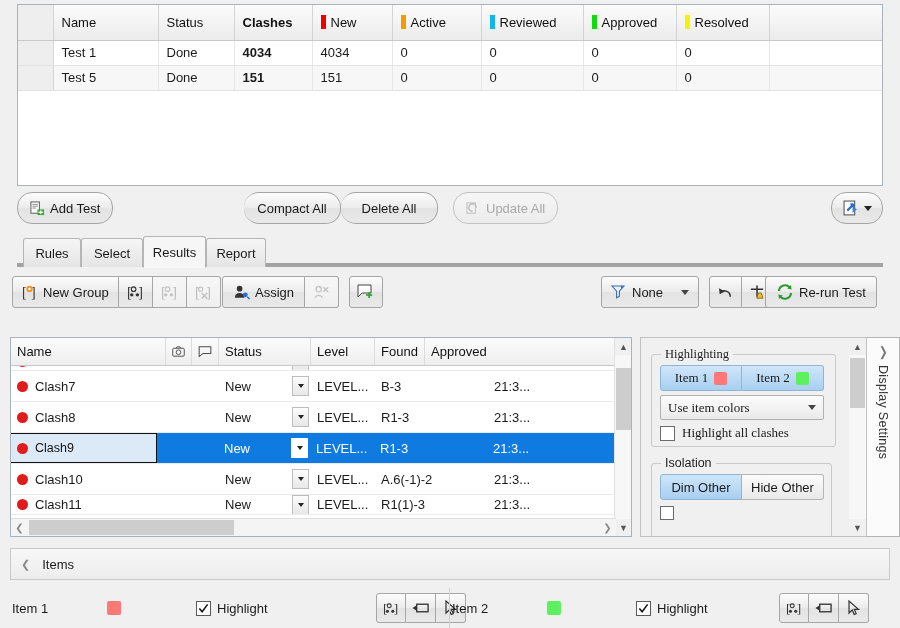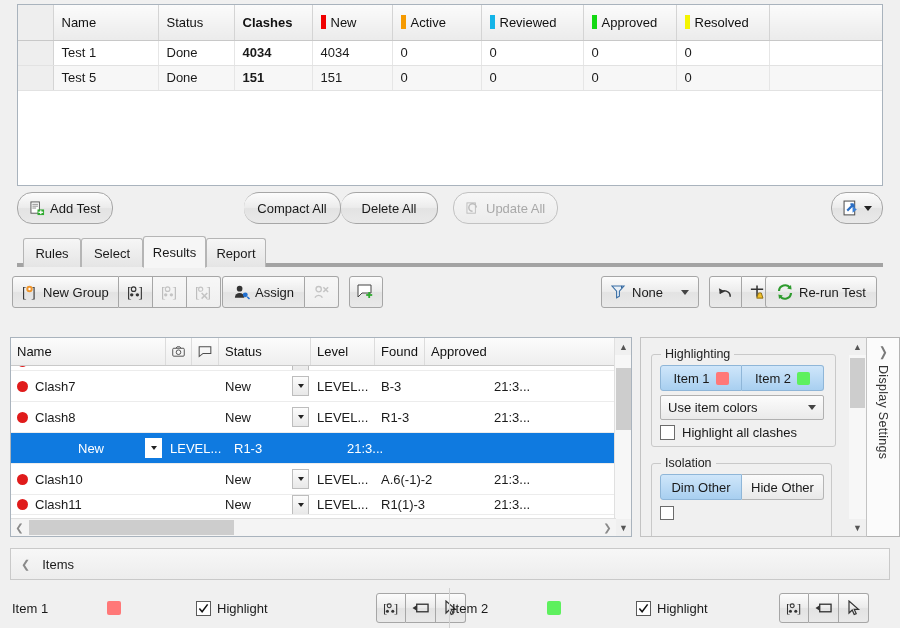--- a/index.html
+++ b/index.html
@@ -537,20 +537,24 @@
       <div class="gc" style="width:113px">
           <span>R1-3</span>
         </div>
       <div class="gc" style="width:50px">
           <span>21:3...</span>
         </div>
       <div class="gc" style="width:75px"></div>
     </div>
 
     <div class="grow sel">
+      <div class="namecell-sel" style="width:147px">
+          <span class="dot"></span>
+          <span>Clash9</span>
+        </div>
       <div class="gc" style="width:61px"></div>
       <div class="gc" style="width:71px">
           <span>New</span>
         </div>
       <div class="gc" style="width:21px;justify-content:center">
           <span class="statusdrop on">
             <span class="caret-down" style="border-top-color:#222;border-left-width:3.5px;border-right-width:3.5px;border-top-width:4.5px"></span>
           </span>
         </div>
       <div class="gc" style="width:64px">
@@ -624,21 +628,21 @@
     <div class="sb-arrow" style="position:absolute;bottom:0">▼</div>
   </div>
   <div id="grid-hscroll">
     <div style="position:absolute;left:0;top:0;width:17px;height:17px;display:flex;align-items:center;justify-content:center;color:#8a8a8a;font-size:10px">❮</div>
     <div id="grid-hthumb"></div>
     <div style="position:absolute;right:0;top:0;width:17px;height:17px;display:flex;align-items:center;justify-content:center;color:#8a8a8a;font-size:10px">❯</div>
   </div>
 </div>
 
 <div id="display-panel">
-  <div class="groupbox" style="left:10px; top:16px; width:185px; height:93px;">
+  <div class="groupbox" style="left:10px; top:16px; width:185px; height:93px;font-family:Liberation Serif, serif;">
     <span class="group-title">Highlighting</span>
     <div style="position:absolute; left:8px; top:10px; display:flex;">
       <div class="seg" style="width:82px; border-radius:3px 0 0 3px;">
         <span>Item 1</span>
         <span class="swatch-sq" style="background:#ff7878"></span>
       </div>
       <div class="seg" style="width:82px; border-radius:0 3px 3px 0; border-left:none;">
         <span>Item 2</span>
         <span class="swatch-sq" style="background:#5ef05e"></span>
       </div>

